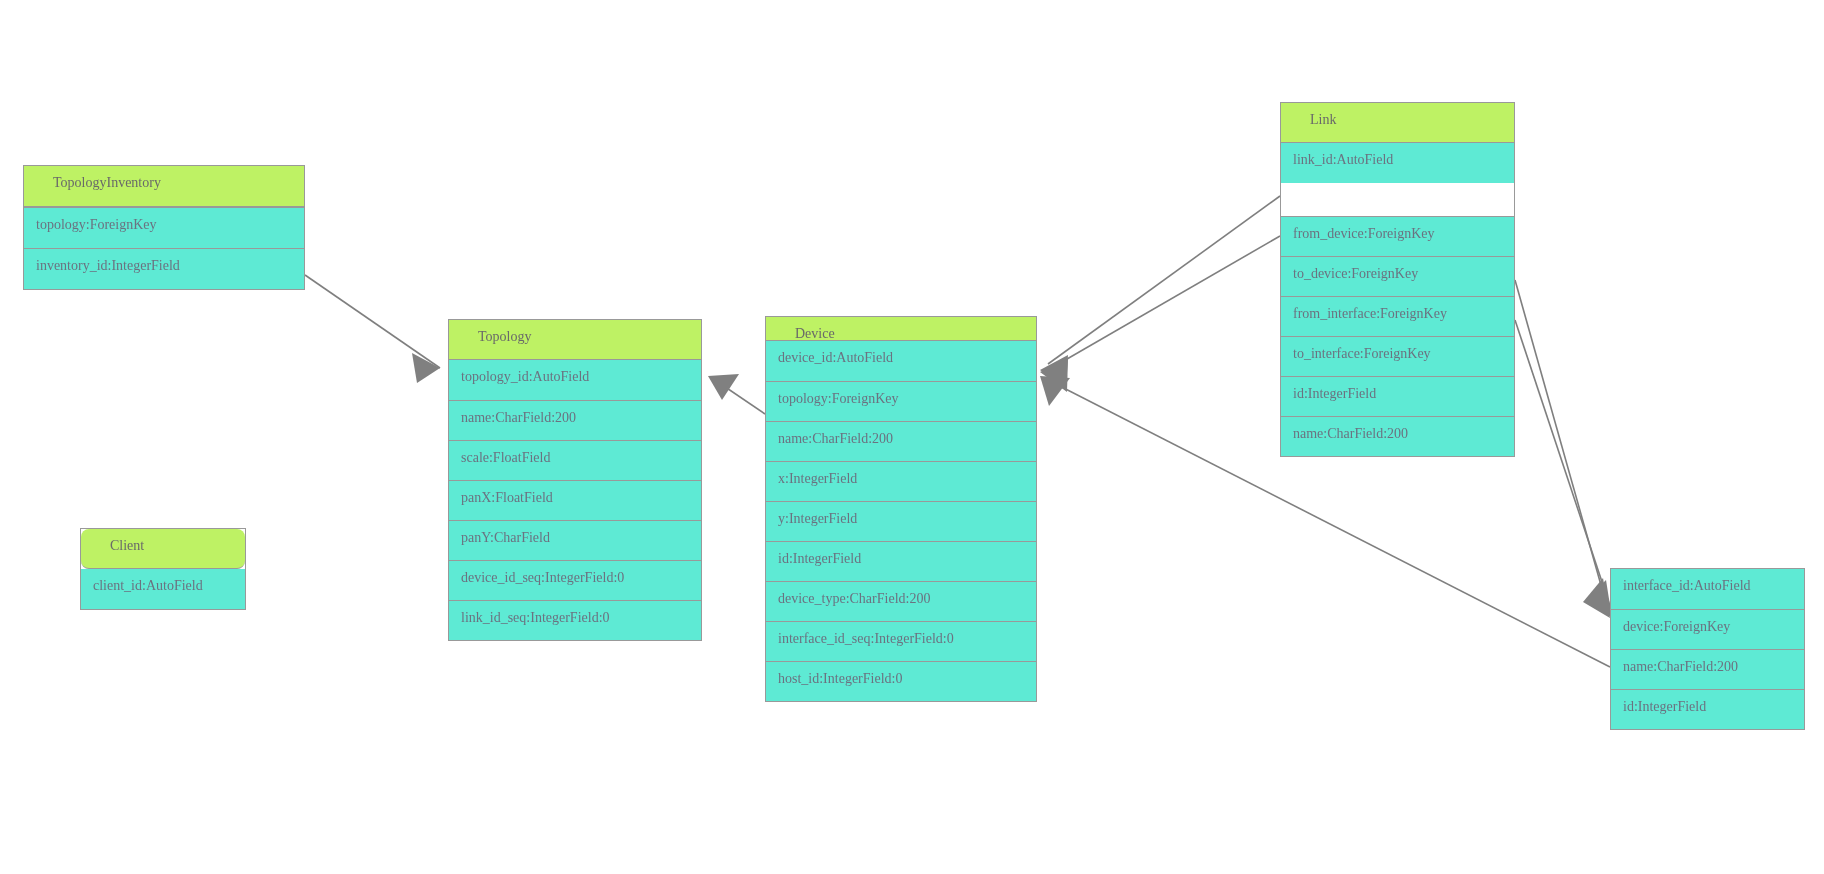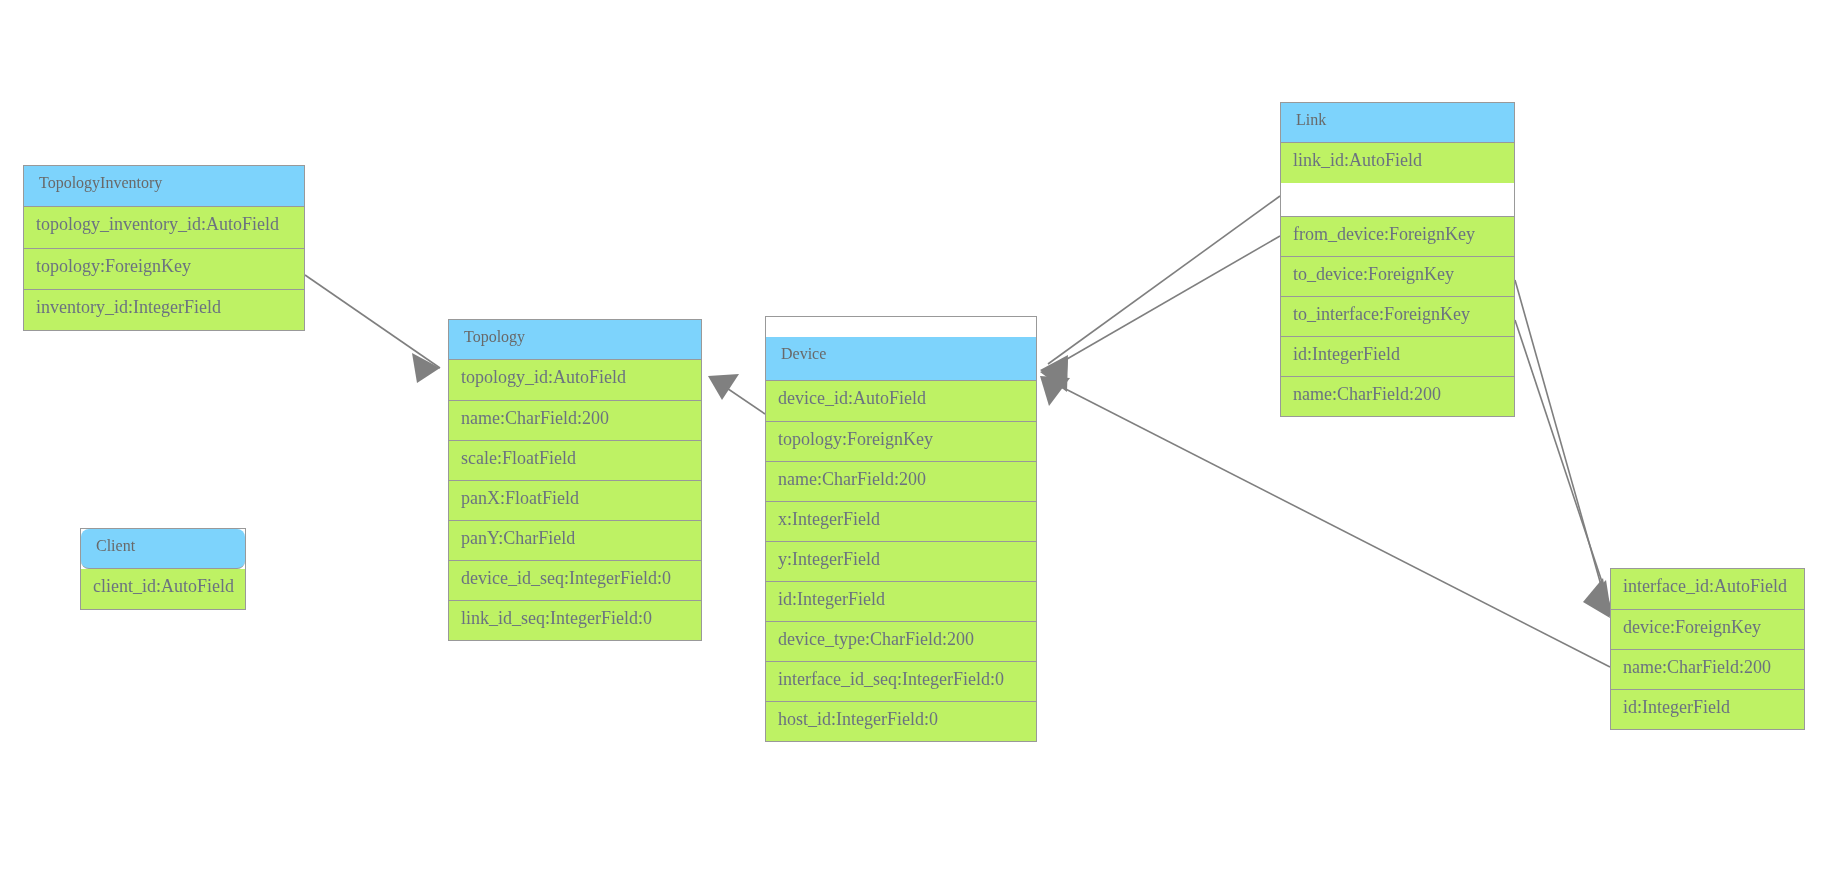--- a/index.html
+++ b/index.html
@@ -26,39 +26,39 @@
   }
   .entity {
     position: absolute;
     box-sizing: border-box;
     border: 1px solid #999999;
     background: #ffffff;
     z-index: 5;
   }
   .entity-header {
     box-sizing: border-box;
-    background: #7dd3fc;
+    background: #bef264;
     border-bottom: 1px solid #999999;
     color: #696969;
-    font-size: 16px;
+    font-size: 14px;
     line-height: 20px;
-    padding: 7px 0 8px 15px;
+    padding: 7px 0 8px 29px;
     white-space: nowrap;
     overflow: hidden;
   }
   .entity-field {
     box-sizing: border-box;
     border-top: 1px solid #999999;
     color: #6b7280;
-    font-size: 18px;
+    font-size: 14px;
     line-height: 20px;
     padding: 7px 0 8px 12px;
     white-space: nowrap;
     overflow: hidden;
-    background: #bef264;
+    background: #5eead4;
   }
   .entity-field.first {
     border-top: none;
   }
 </style>
 </head>
 <body>
 
 <div id="canvas">
 
@@ -89,55 +89,55 @@
       </g>
       <g>
         <path d="M 1515,320 L 1612,612" stroke="#7f7f7f" stroke-width="1.6" fill="none"></path>
         <path d="M 1612,618 L 1586,600 L 1606,580 Z" fill="#808080" stroke="none"></path>
       </g>
     </svg>
 
   <div id="entity-layer">
       <div class="entity" style="left: 23px; top: 165px; width: 282px;">
         <div class="entity-header" style="height: 41px;">TopologyInventory</div>
-        <div class="entity-field first" style="height: 41px;">topology_inventory_id:AutoField</div>
         <div class="entity-field" style="height: 41px;">topology:ForeignKey</div>
         <div class="entity-field" style="height: 41px;">inventory_id:IntegerField</div>
       </div>
       <div class="entity" style="left: 448px; top: 319px; width: 254px;">
         <div class="entity-header" style="height: 40px;">Topology</div>
         <div class="entity-field first" style="height: 40px;">topology_id:AutoField</div>
         <div class="entity-field" style="height: 40px;">name:CharField:200</div>
         <div class="entity-field" style="height: 40px;">scale:FloatField</div>
         <div class="entity-field" style="height: 40px;">panX:FloatField</div>
         <div class="entity-field" style="height: 40px;">panY:CharField</div>
         <div class="entity-field" style="height: 40px;">device_id_seq:IntegerField:0</div>
         <div class="entity-field" style="height: 40px;">link_id_seq:IntegerField:0</div>
       </div>
       <div class="entity" style="left: 80px; top: 528px; width: 166px;">
         <div class="entity-header" style="height: 40px; border-radius: 8px;">Client</div>
         <div class="entity-field first" style="height: 40px;">client_id:AutoField</div>
       </div>
       <div class="entity" style="left: 765px; top: 316px; width: 272px;">
-        <div class="entity-header" style="height: 44px; margin-top: 20px;">Device</div>
+        <div class="entity-header" style="height: 24px;">Device</div>
         <div class="entity-field first" style="height: 40px;">device_id:AutoField</div>
         <div class="entity-field" style="height: 40px;">topology:ForeignKey</div>
         <div class="entity-field" style="height: 40px;">name:CharField:200</div>
         <div class="entity-field" style="height: 40px;">x:IntegerField</div>
         <div class="entity-field" style="height: 40px;">y:IntegerField</div>
         <div class="entity-field" style="height: 40px;">id:IntegerField</div>
         <div class="entity-field" style="height: 40px;">device_type:CharField:200</div>
         <div class="entity-field" style="height: 40px;">interface_id_seq:IntegerField:0</div>
         <div class="entity-field" style="height: 40px;">host_id:IntegerField:0</div>
       </div>
       <div class="entity" style="left: 1280px; top: 102px; width: 235px;">
         <div class="entity-header" style="height: 40px;">Link</div>
         <div class="entity-field first" style="height: 40px;">link_id:AutoField</div>
         <div class="entity-field" style="height: 40px; margin-top: 33px;">from_device:ForeignKey</div>
         <div class="entity-field" style="height: 40px;">to_device:ForeignKey</div>
+        <div class="entity-field" style="height: 40px;">from_interface:ForeignKey</div>
         <div class="entity-field" style="height: 40px;">to_interface:ForeignKey</div>
         <div class="entity-field" style="height: 40px;">id:IntegerField</div>
         <div class="entity-field" style="height: 40px;">name:CharField:200</div>
       </div>
       <div class="entity" style="left: 1610px; top: 568px; width: 195px;">
         <div class="entity-field first" style="height: 40px;">interface_id:AutoField</div>
         <div class="entity-field" style="height: 40px;">device:ForeignKey</div>
         <div class="entity-field" style="height: 40px;">name:CharField:200</div>
         <div class="entity-field" style="height: 40px;">id:IntegerField</div>
       </div>

